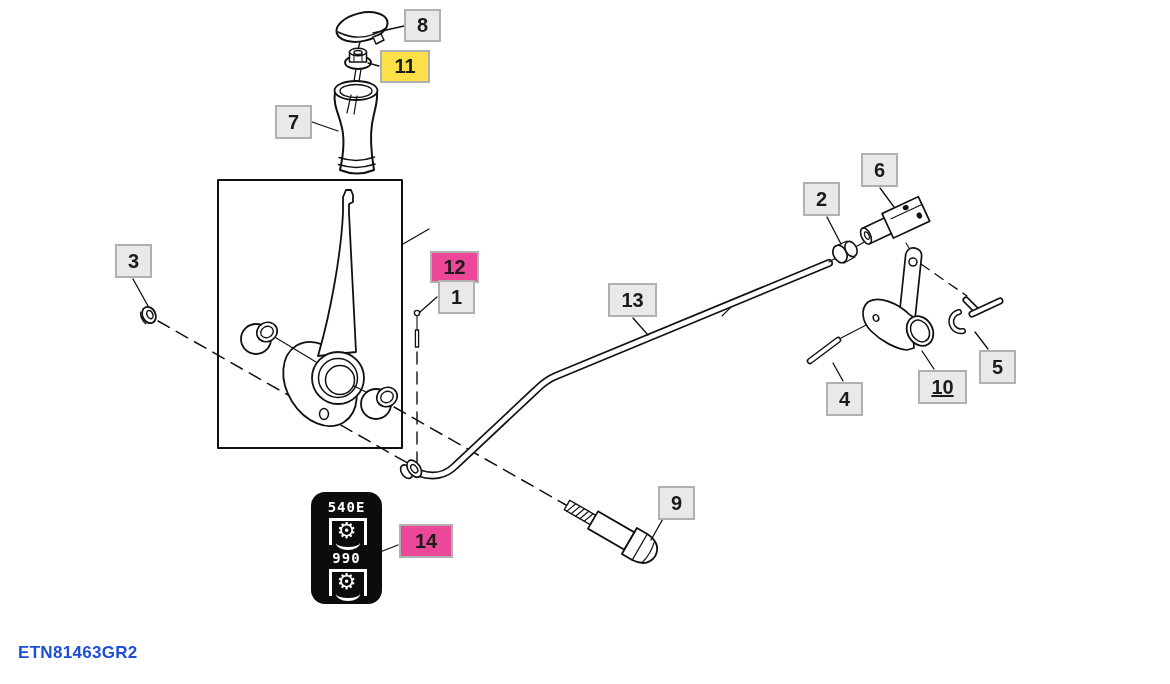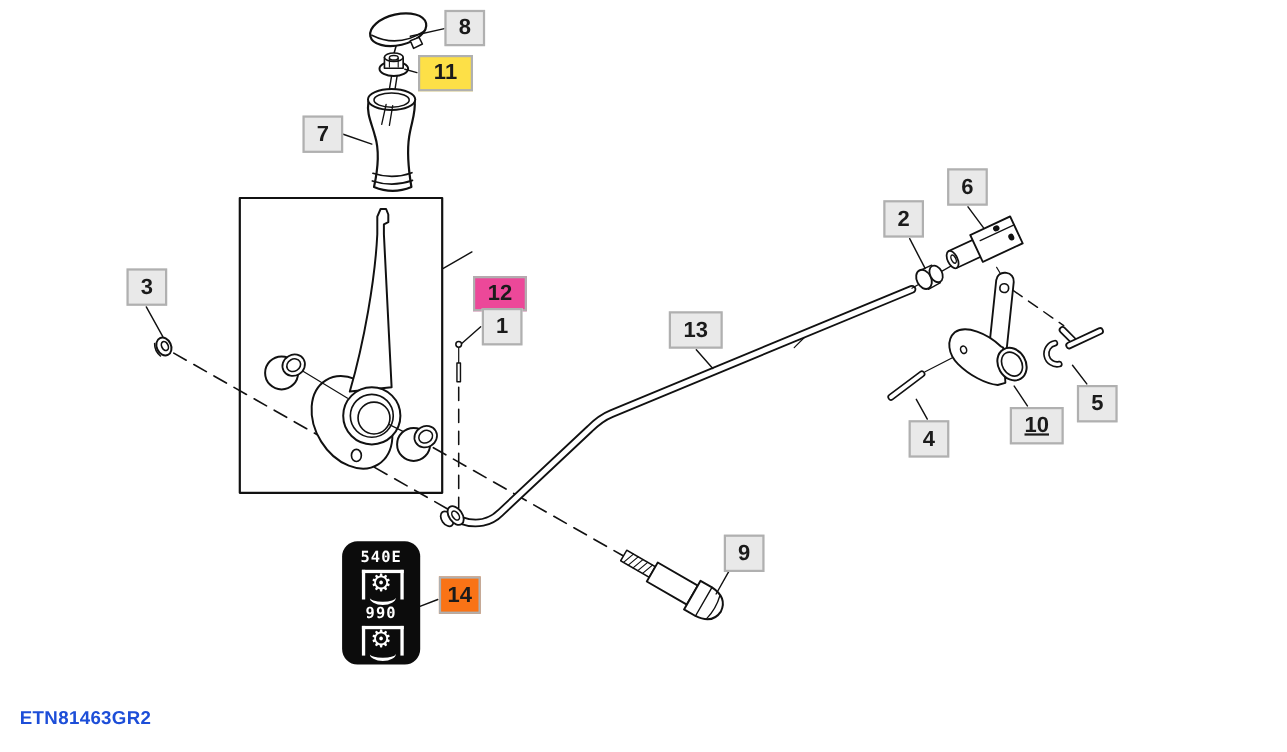--- a/index.html
+++ b/index.html
@@ -204,15 +204,15 @@
       <div class="callout" style="left: 430px; top: 203px; width: 49px; height: 32px; background: #ec4899; border-color: rgb(176, 176, 176); margin-top: 48px;">12</div>
       <div class="callout" style="left: 115px; top: 244px; width: 37px; height: 34px; background: rgb(233, 233, 233); border-color: rgb(176, 176, 176);">3</div>
       <div class="callout" style="left: 438px; top: 280px; width: 37px; height: 34px; background: rgb(233, 233, 233); border-color: rgb(176, 176, 176);">1</div>
       <div class="callout" style="left: 608px; top: 283px; width: 49px; height: 34px; background: rgb(233, 233, 233); border-color: rgb(176, 176, 176);">13</div>
       <div class="callout" style="left: 803px; top: 182px; width: 37px; height: 34px; background: rgb(233, 233, 233); border-color: rgb(176, 176, 176);">2</div>
       <div class="callout" style="left: 861px; top: 153px; width: 37px; height: 34px; background: rgb(233, 233, 233); border-color: rgb(176, 176, 176);">6</div>
       <div class="callout" style="left: 826px; top: 382px; width: 37px; height: 34px; background: rgb(233, 233, 233); border-color: rgb(176, 176, 176);">4</div>
       <div class="callout" style="left: 918px; top: 370px; width: 49px; height: 34px; background: rgb(233, 233, 233); border-color: rgb(176, 176, 176); text-decoration: underline;">10</div>
       <div class="callout" style="left: 979px; top: 350px; width: 37px; height: 34px; background: rgb(233, 233, 233); border-color: rgb(176, 176, 176);">5</div>
       <div class="callout" style="left: 658px; top: 486px; width: 37px; height: 34px; background: rgb(233, 233, 233); border-color: rgb(176, 176, 176);">9</div>
-      <div class="callout" style="left: 399px; top: 524px; width: 38px; height: 34px; background: #f97316; border-color: rgb(176, 176, 176);">14</div>
+      <div class="callout" style="left: 399px; top: 524px; width: 54px; height: 34px; background: #ec4899; border-color: rgb(176, 176, 176);">14</div>
     </div>
 </div>
 
 </body></html>

